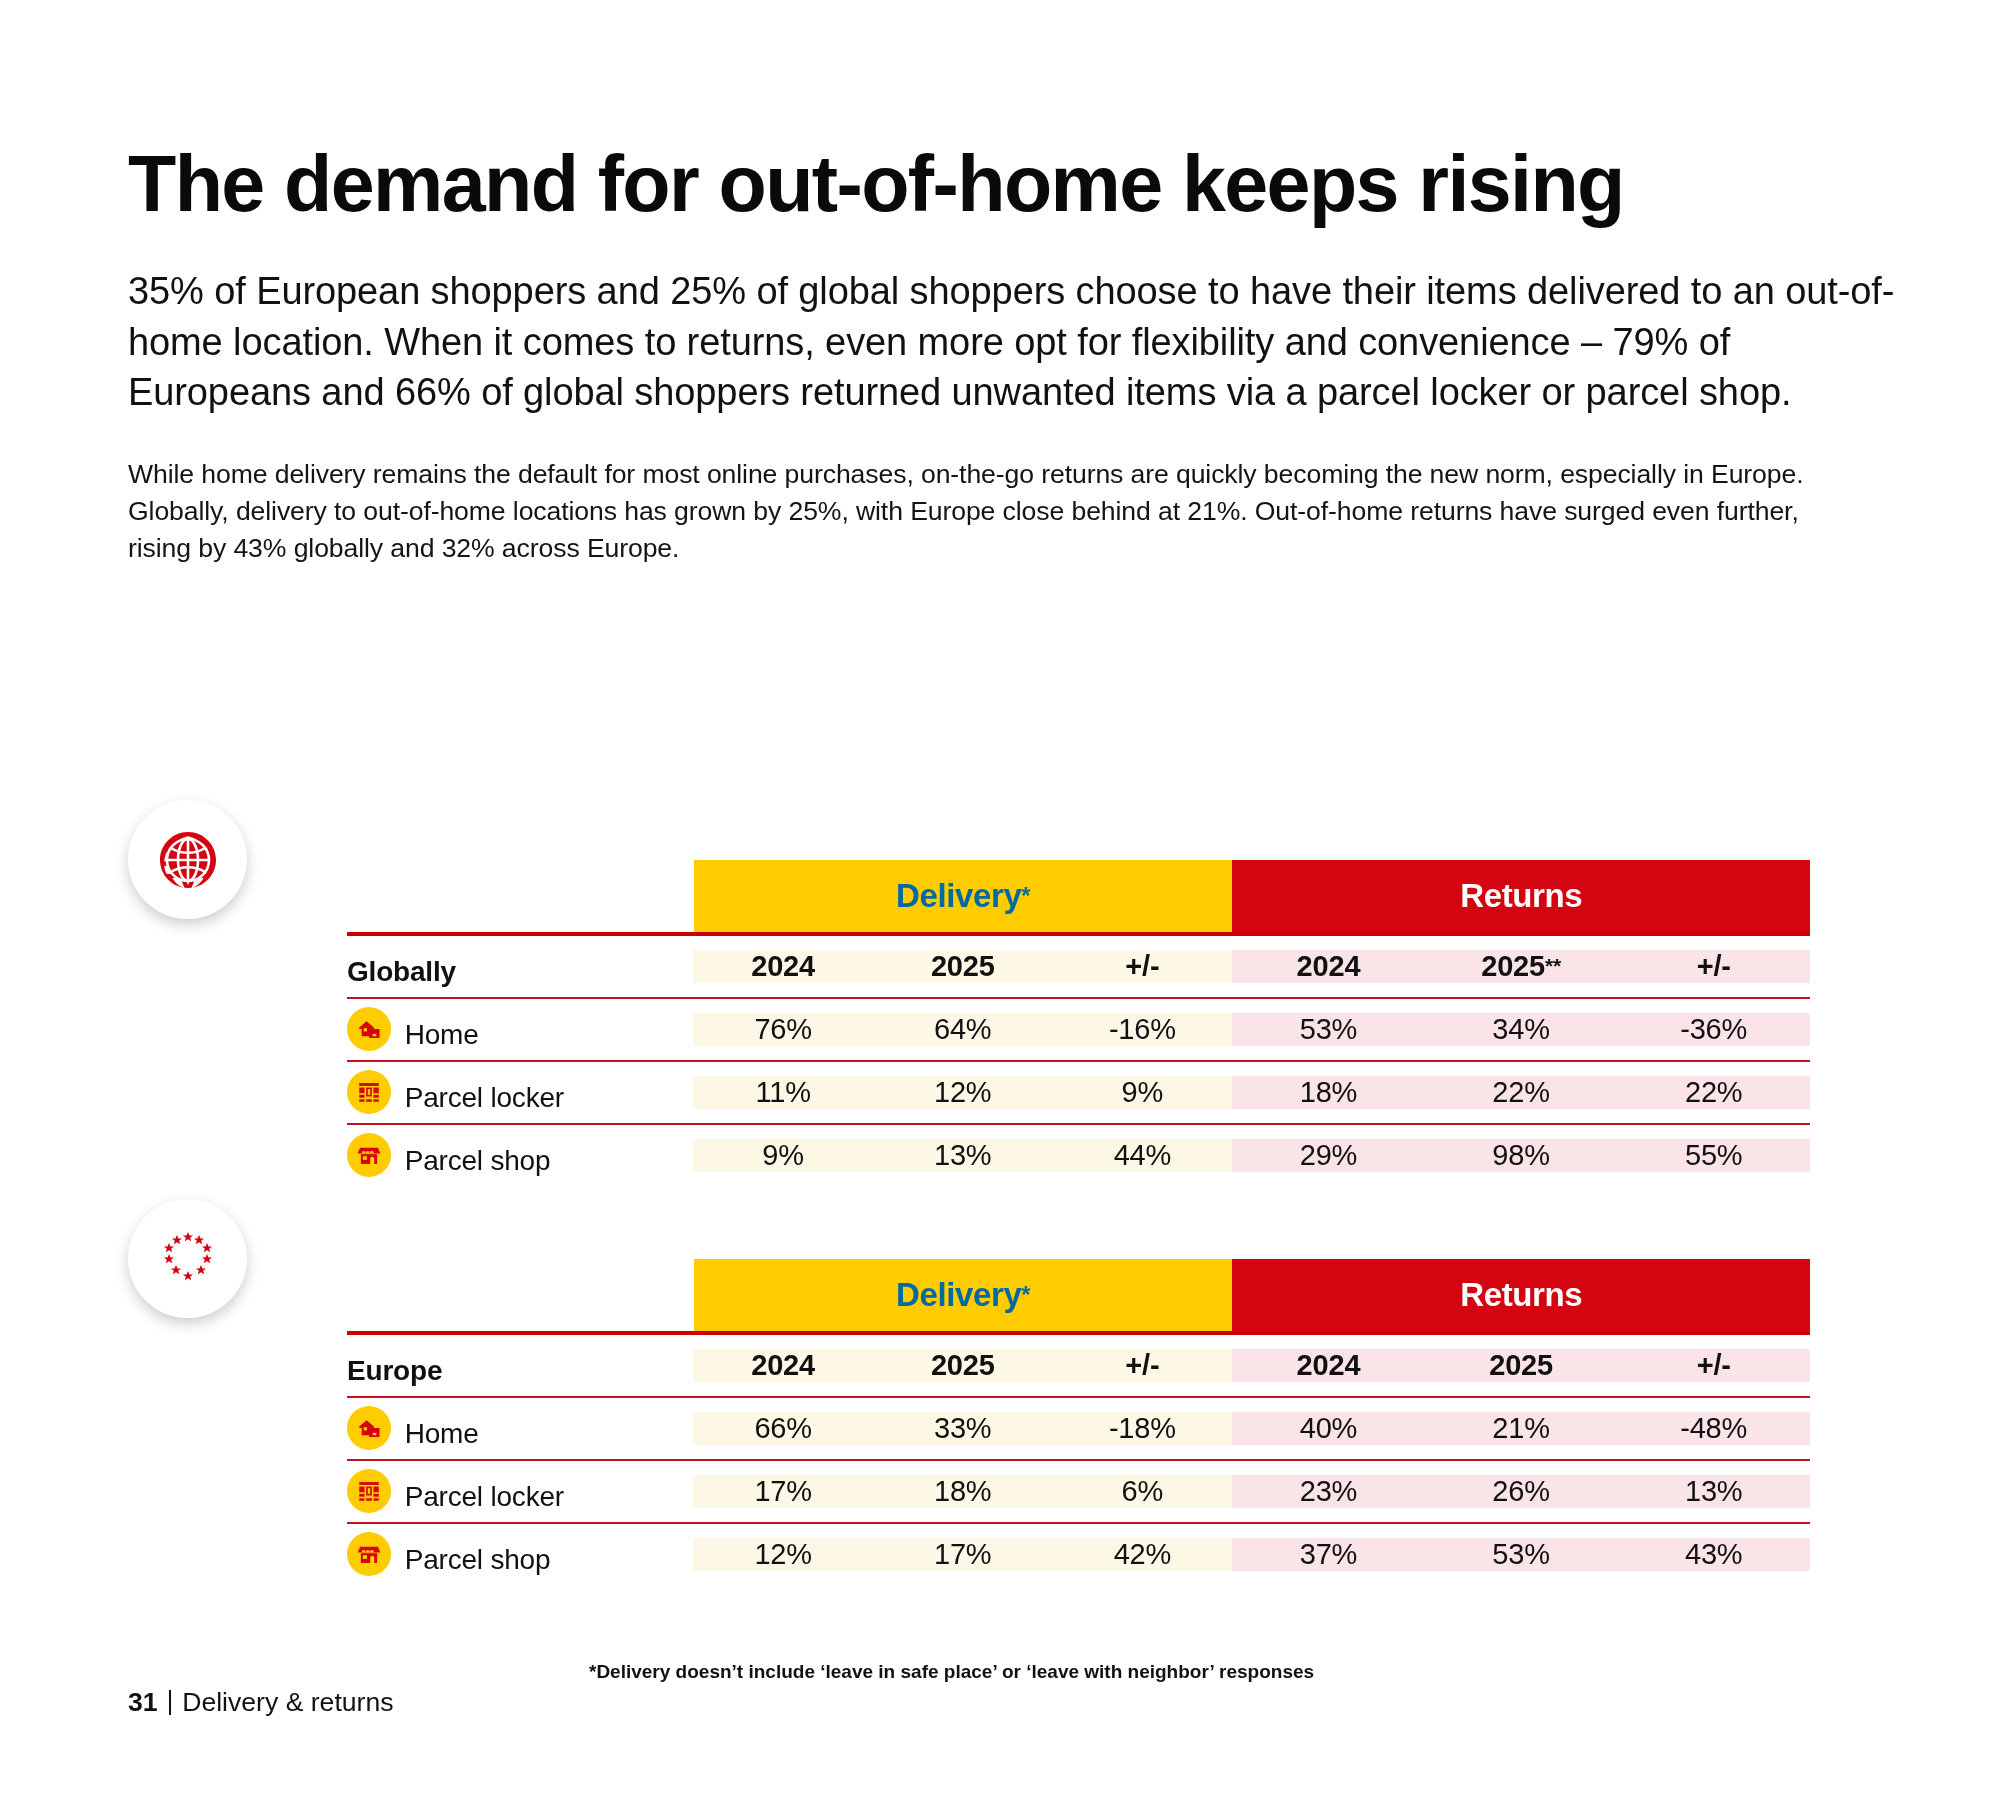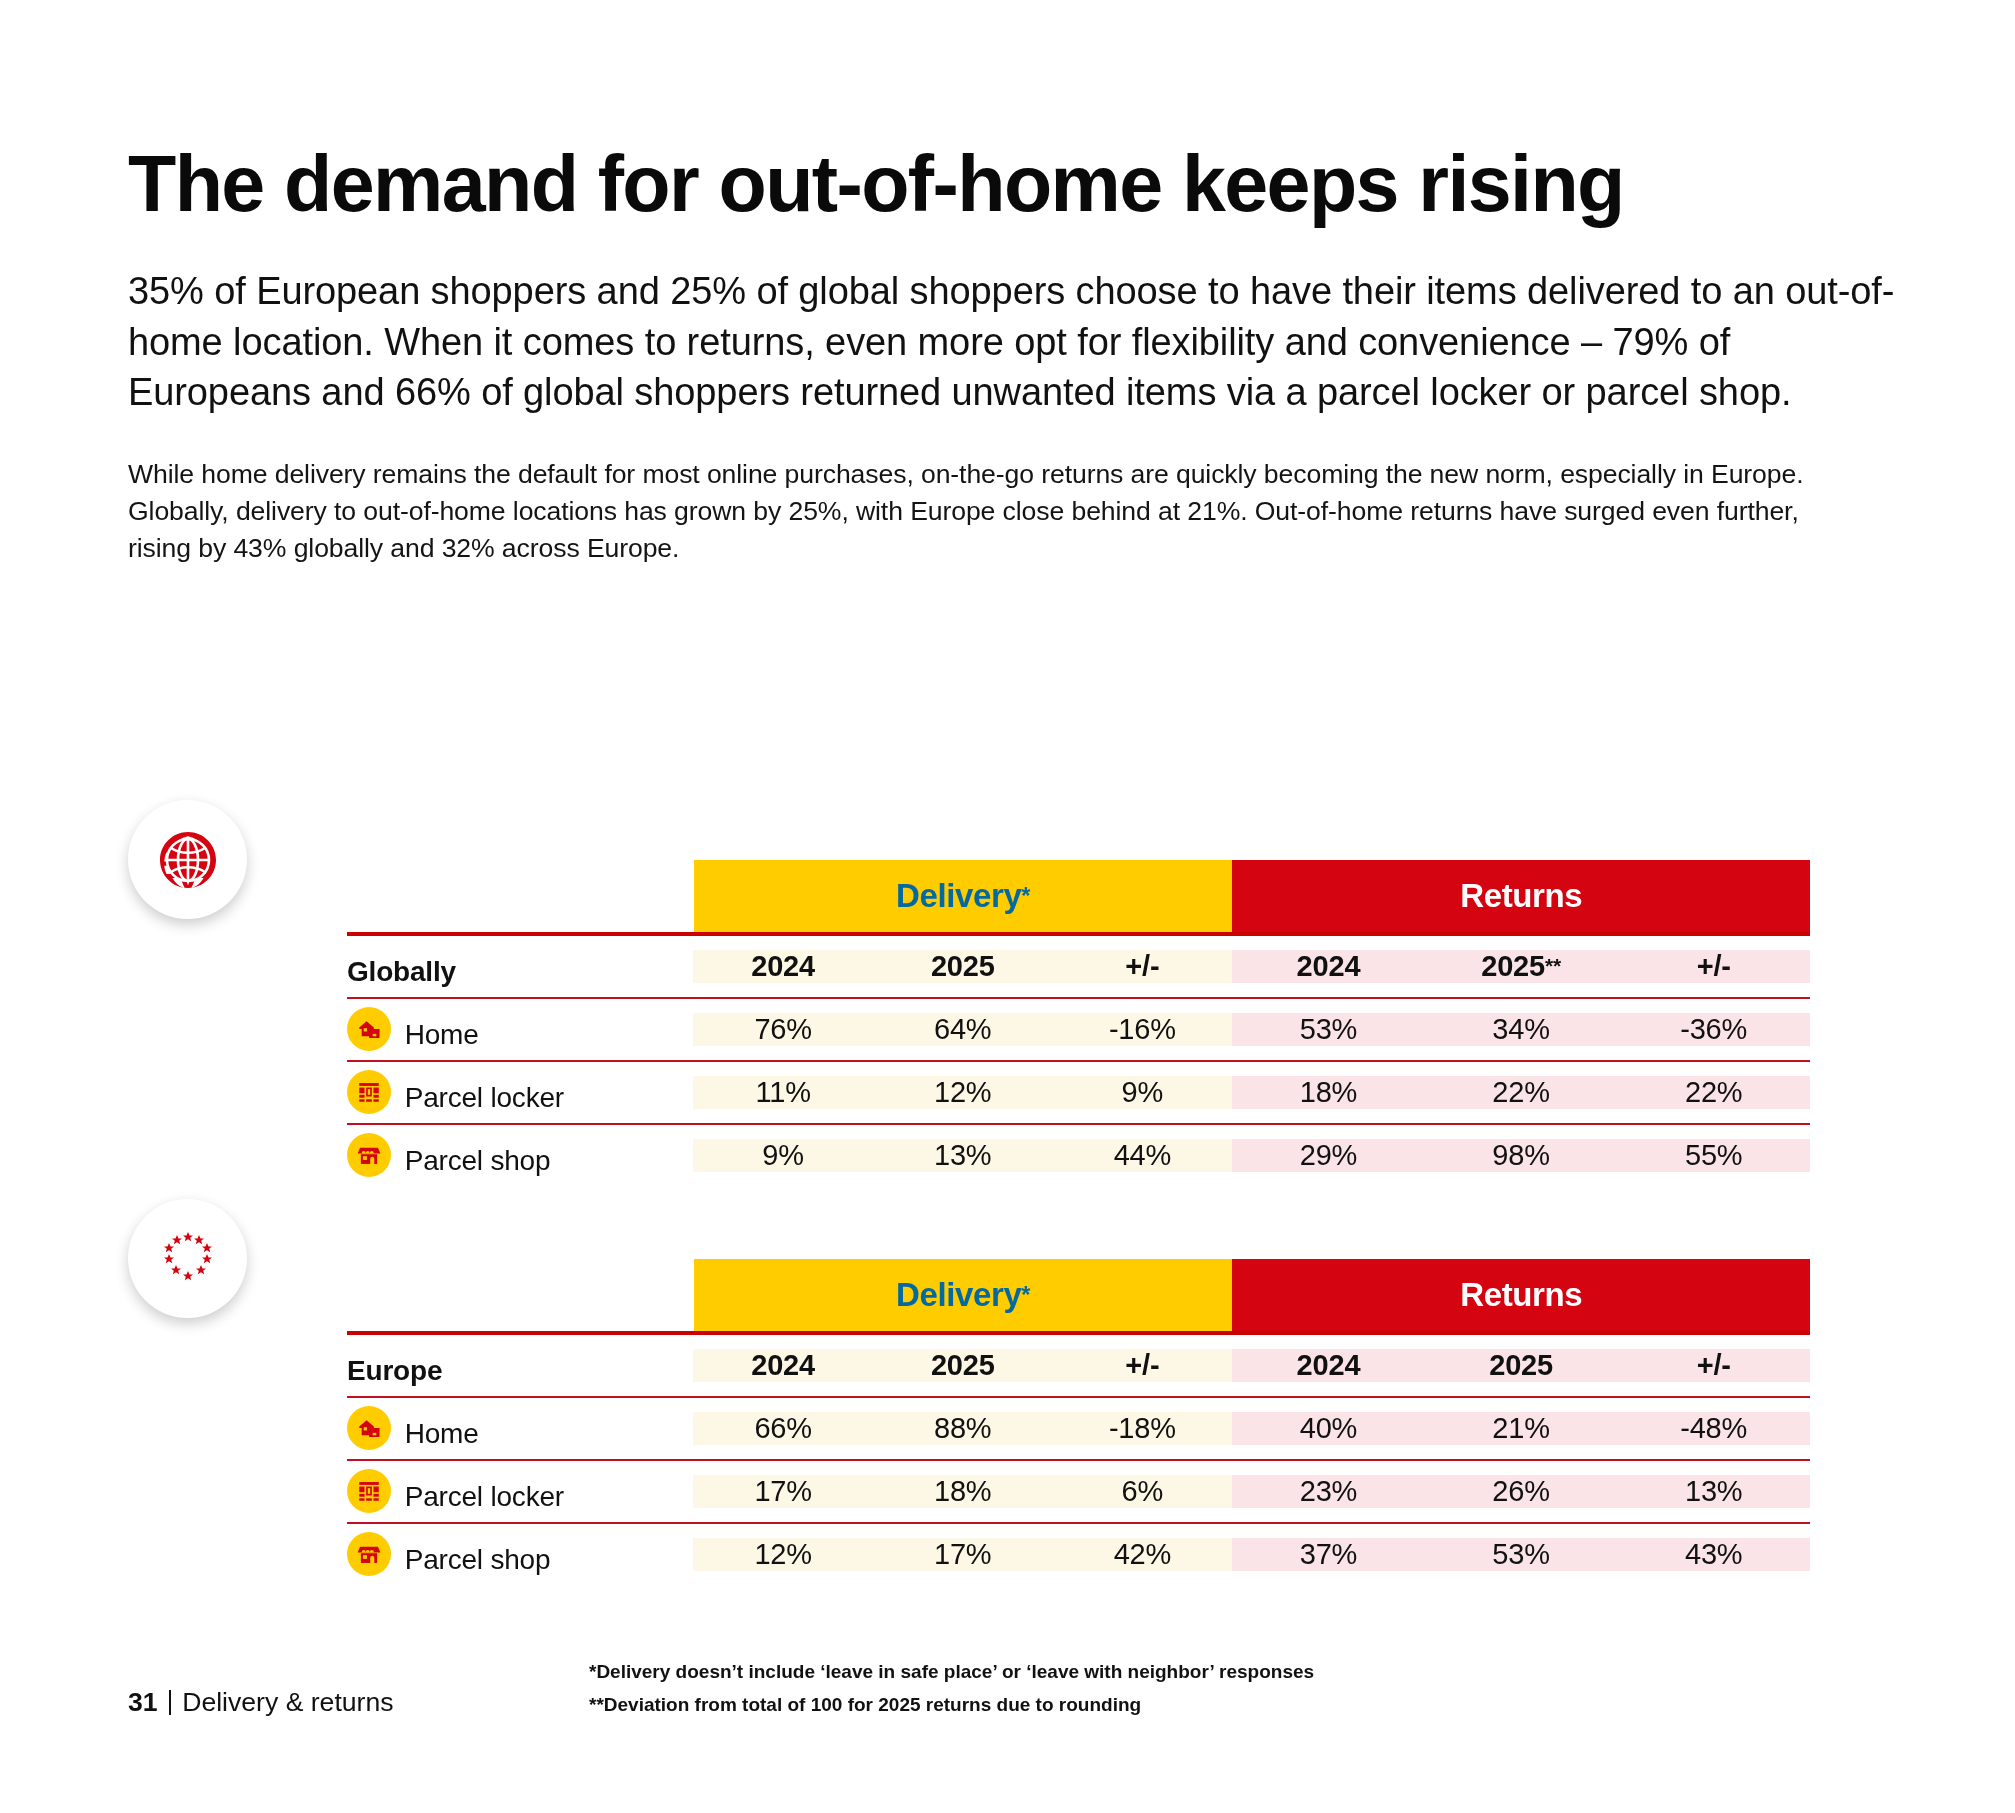--- a/index.html
+++ b/index.html
@@ -293,21 +293,21 @@
                 <rect x="19" y="30" width="8" height="8" fill="#ffcc00"></rect>
                 <rect x="32" y="36" width="26" height="18" rx="2"></rect>
                 <rect x="32" y="32" width="26" height="6" fill="#d40511"></rect>
                 <rect x="41" y="44" width="9" height="6" fill="#ffcc00"></rect>
               </g>
                 </svg>
             </span>
             <span class="nm">Home</span>
           </div>
           <div class="cd">66%</div>
-          <div class="cd">88%</div>
+          <div class="cd">33%</div>
           <div class="cd">-18%</div>
           <div class="cr">40%</div>
           <div class="cr">21%</div>
           <div class="cr">-48%</div>
         </div>
         <div class="thinrule"></div>
 
         <div class="trow">
           <div class="c-label">
             <span class="ricon">
@@ -363,19 +363,18 @@
     </div>
 
     <div class="footer">
       <div class="fleft">
         <span class="pg">31</span>
         <span class="bar"></span>
         <span>Delivery &amp; returns</span>
       </div>
       <div class="fnotes">
         <div>*Delivery doesn’t include ‘leave in safe place’ or ‘leave with neighbor’ responses</div>
-        <div>**Deviation from total of 100 for 2025 returns due to rounding</div>
       </div>
     </div>
   </div>
 
 </div>
 
 
 </body></html>

